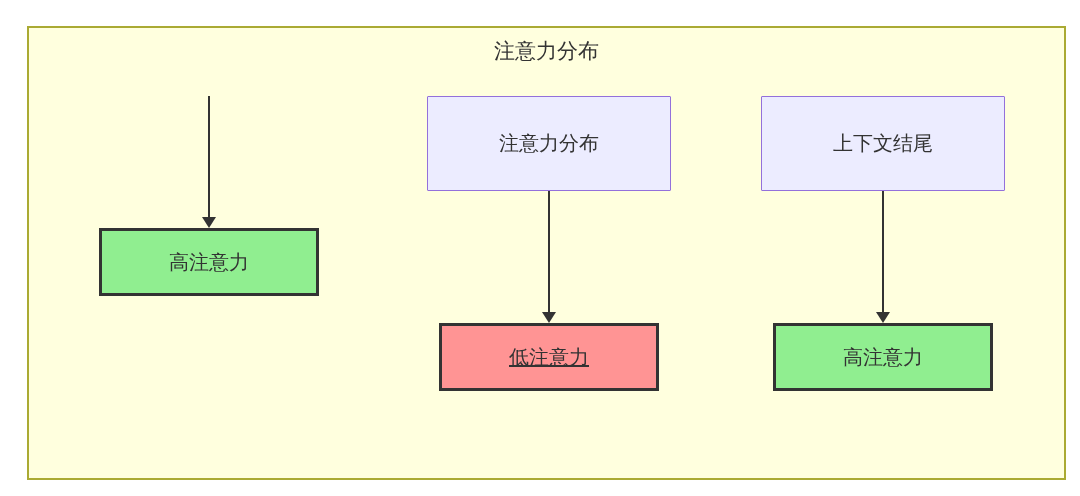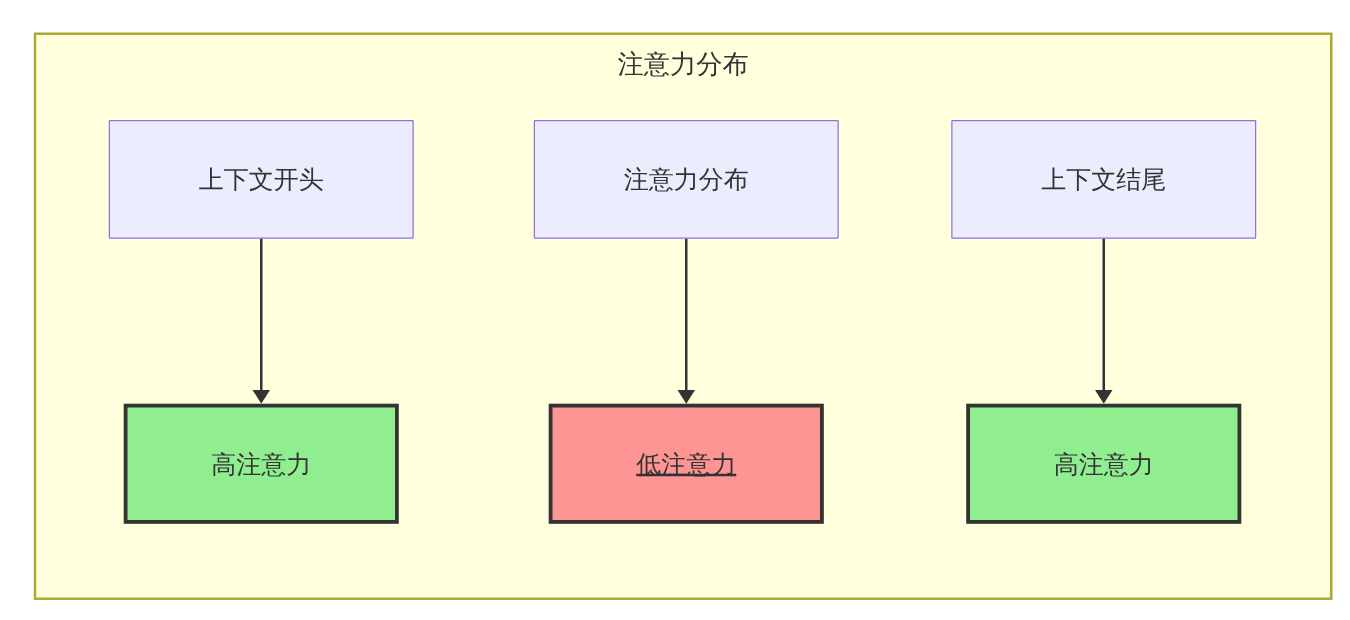--- a/index.html
+++ b/index.html
@@ -74,35 +74,34 @@
   }
   .edge-arrowhead {
     width: 0;
     height: 0;
     border-left: 7px solid transparent;
     border-right: 7px solid transparent;
     border-top: 11px solid #333333;
   }
   .node.target {
     width: 220px;
-    height: 96px;
+    height: 68px;
     border: 3px solid #333333;
   }
   .node.target[data-type="high"] { background: #90EE90; }
   .node.target[data-type="low"]  { background: #ff9494; text-decoration: underline; }
 </style>
 </head>
 <body>
 
 <div class="stage">
   <div class="subgraph">
     <div class="subgraph-title">注意力分布</div>
 
     <div class="flow-column col-0">
-      <div class="node source">上下文开头</div>
       <div class="edge">
         <div class="edge-line"></div>
         <div class="edge-arrowhead"></div>
       </div>
       <div class="node target" data-type="high">高注意力</div>
     </div>
 
     <div class="flow-column col-1">
       <div class="node source">注意力分布</div>
       <div class="edge">

